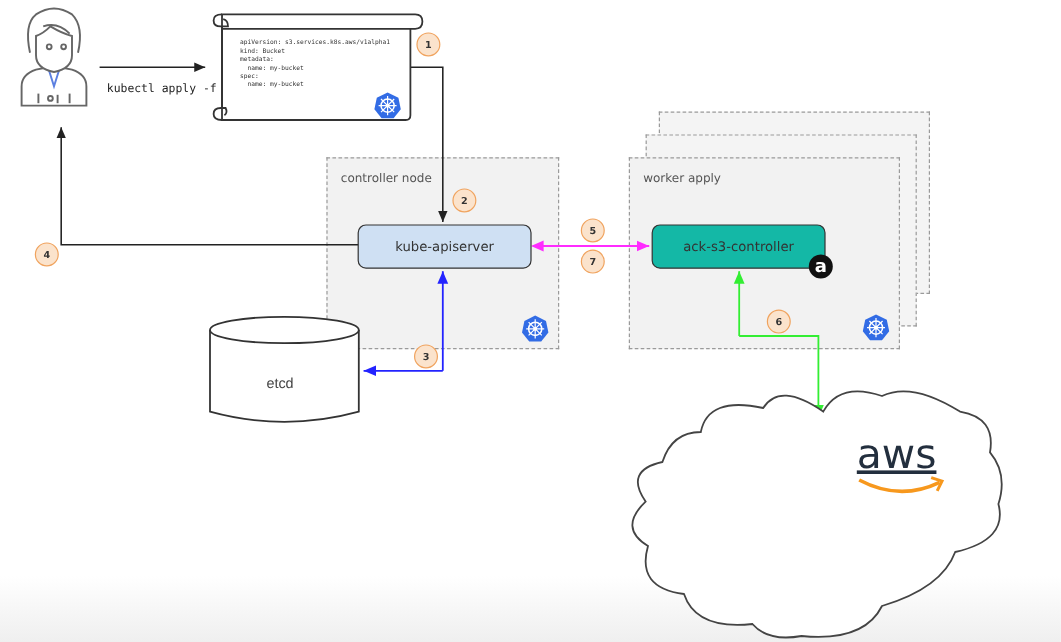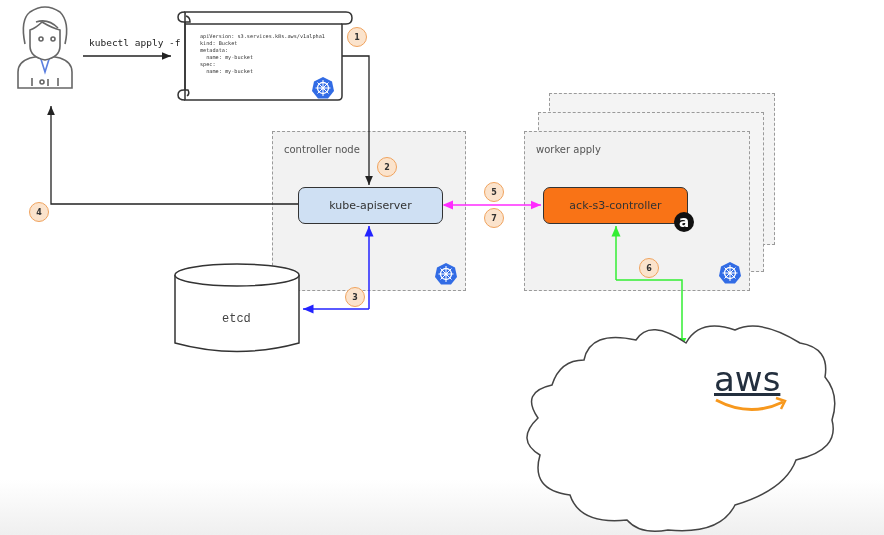--- a/index.html
+++ b/index.html
@@ -25,35 +25,35 @@
     }
     .step {
       position: absolute; width: 20px; height: 20px; border-radius: 50%;
       background: #fbe3cc; border: 1.5px solid #f0a35e; box-sizing: border-box;
       display: flex; align-items: center; justify-content: center;
       font-size: 8px; font-weight: bold; color: #333;
       font-family: "DejaVu Sans", sans-serif;
     }
     .cmd {
       position: absolute; font-family: "DejaVu Sans Mono", monospace;
-      font-size: 9.5px; color: #222;
+      font-size: 9.5px; color: #222; margin-top: 32px;
     }
     .yaml {
       position: absolute; font-family: "DejaVu Sans Mono", monospace;
       font-size: 5.2px; line-height: 7px; color: #333; white-space: pre;
     }
     .k8s {
       position: absolute; width: 24px; height: 24px;
     }
     .aws-text {
       position: absolute; font-family: "DejaVu Sans", sans-serif;
       font-size: 34px; color: #232f3e; letter-spacing: 0px; line-height: 34px; text-decoration: underline;
     }
     .etcd-label {
-      position: absolute; font-family: Liberation Mono, monospace;
+      position: absolute; font-family: Liberation Sans, sans-serif;
       font-size: 12px; color: #444;
     }
     .ack-badge {
       position: absolute; width: 20px; height: 20px; border-radius: 50%;
       background: #111; color: #fff; font-family: "DejaVu Sans", sans-serif;
       font-size: 15px; font-weight: bold; display: flex; align-items: center;
       justify-content: center; line-height: 1;
     }
   </style>
 </head>
@@ -159,21 +159,21 @@
   <path d="M12,4 V20 M4.5,12 H19.5 M6.5,6.5 L17.5,17.5 M17.5,6.5 L6.5,17.5" stroke="#fff" stroke-width="1"></path>
 </svg>
 <svg class="k8s" viewBox="0 0 24 24" style="left:718px; top:261px;">
   <polygon points="12,1 21,5.5 23,15 17,22.5 7,22.5 1,15 3,5.5" fill="#326ce5"></polygon>
   <circle cx="12" cy="12" r="5.5" fill="none" stroke="#fff" stroke-width="1.3"></circle>
   <circle cx="12" cy="12" r="1.6" fill="#fff"></circle>
   <path d="M12,4 V20 M4.5,12 H19.5 M6.5,6.5 L17.5,17.5 M17.5,6.5 L6.5,17.5" stroke="#fff" stroke-width="1"></path>
 </svg>
 
 <div class="comp" style="left:298px; top:187px; width:145px; height:37px; background:#cfe0f3;">kube-apiserver</div>
-<div class="comp" style="left:543px; top:187px; width:145px; height:37px; background:#f97316;">ack-s3-controller</div>
+<div class="comp" style="left:543px; top:187px; width:145px; height:37px; background:#14b8a6;">ack-s3-controller</div>
 <div class="ack-badge" style="left:674px; top:212px;">a</div>
 
 <span class="etcd-label" style="left:222px; top:312px;">etcd</span>
 
 <span class="aws-text" style="left:714px; top:362px;">aws</span>
 
 <div class="step" style="left:347px; top:27px;">1</div>
 <div class="step" style="left:377px; top:157px;">2</div>
 <div class="step" style="left:345px; top:287px;">3</div>
 <div class="step" style="left:29px; top:202px;">4</div>

